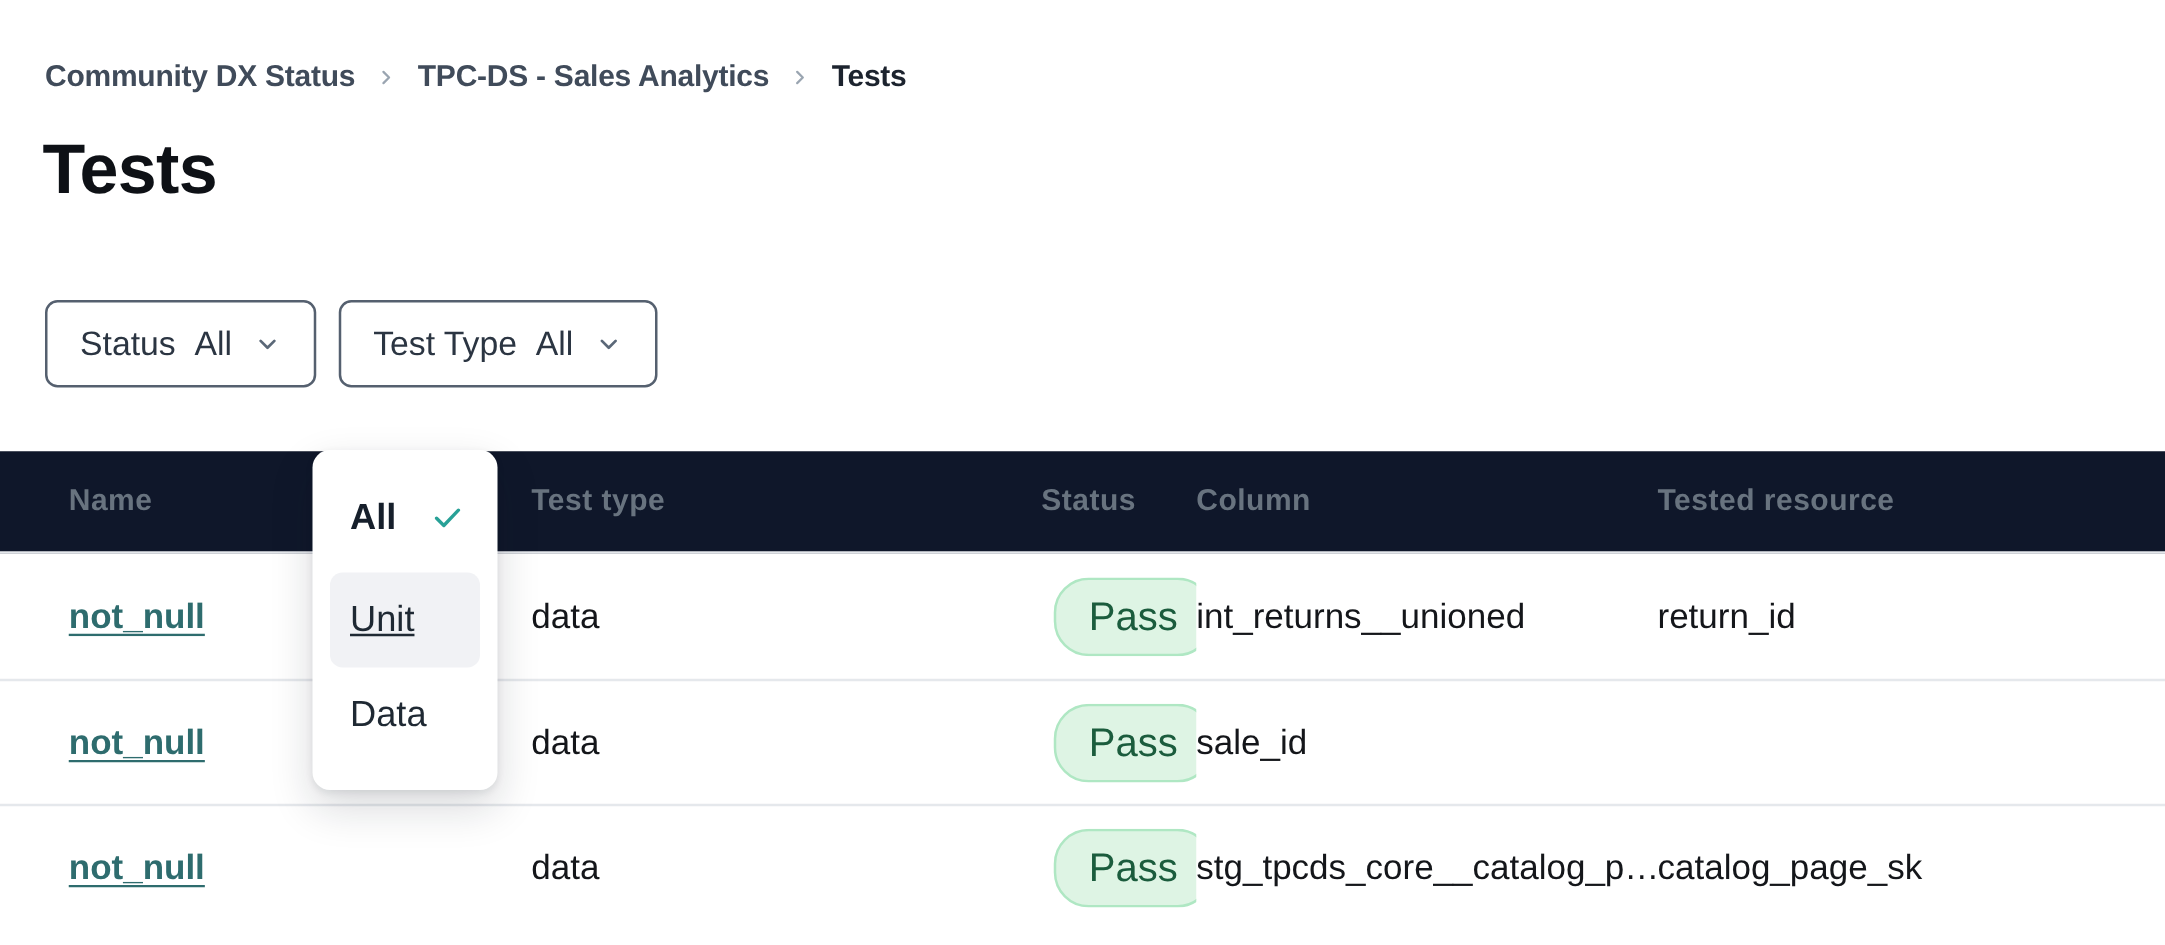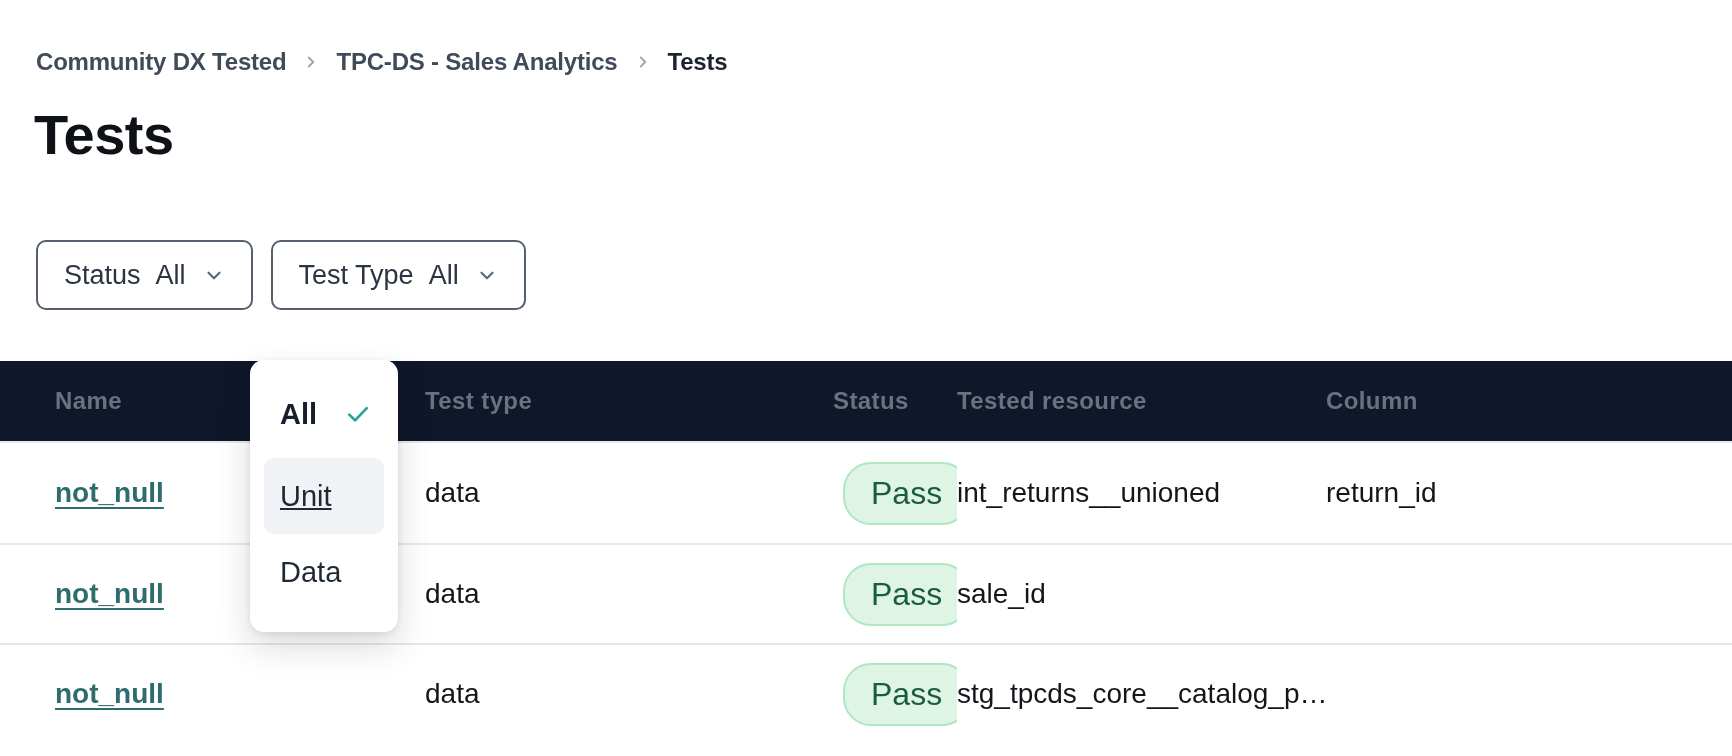--- a/index.html
+++ b/index.html
@@ -152,21 +152,21 @@
   .menu-item.selected { font-weight: 700; color: #161f2b; }
   .menu-item.highlighted { background: #f1f2f5; height: 76px; margin: 8px 0 2px 0; text-decoration: underline; }
   .menu-item .check { display: flex; align-items: center; color: var(--check-teal, #28a197); }
 </style>
 </head>
 <body>
 
 <div class="app">
 
   <nav class="breadcrumb">
-    <span class="crumb">Community DX Tested</span>
+    <span class="crumb">Community DX Status</span>
     <span class="crumb-sep">
       <svg width="18" height="18" viewBox="0 0 24 24" fill="none" stroke="currentColor" stroke-width="2.4" stroke-linecap="round" stroke-linejoin="round">
           <polyline points="9 6 15 12 9 18"></polyline>
         </svg>
     </span>
     <span class="crumb">TPC-DS - Sales Analytics</span>
     <span class="crumb-sep">
       <svg width="18" height="18" viewBox="0 0 24 24" fill="none" stroke="currentColor" stroke-width="2.4" stroke-linecap="round" stroke-linejoin="round">
           <polyline points="9 6 15 12 9 18"></polyline>
         </svg>
@@ -191,22 +191,22 @@
           <polyline points="6 9.5 12 15.5 18 9.5"></polyline>
         </svg>
     </button>
   </div>
 
   <div class="tests-table">
     <div class="t-row t-head">
       <div class="t-cell c-name">Name</div>
       <div class="t-cell">Test type</div>
       <div class="t-cell">Status</div>
+      <div class="t-cell">Column</div>
       <div class="t-cell">Tested resource</div>
-      <div class="t-cell">Column</div>
     </div>
 
     <div class="t-row t-body-row">
       <div class="t-cell c-name"><span class="name-link">not_null</span></div>
       <div class="t-cell">data</div>
       <div class="t-cell"><span class="status-badge">Pass</span></div>
       <div class="t-cell">int_returns__unioned</div>
       <div class="t-cell">return_id</div>
     </div>
 
@@ -215,20 +215,21 @@
       <div class="t-cell">data</div>
       <div class="t-cell"><span class="status-badge">Pass</span></div>
       <div class="t-cell">sale_id</div>
     </div>
 
     <div class="t-row t-body-row">
       <div class="t-cell c-name"><span class="name-link">not_null</span></div>
       <div class="t-cell">data</div>
       <div class="t-cell"><span class="status-badge">Pass</span></div>
       <div class="t-cell">stg_tpcds_core__catalog_p…</div>
+      <div class="t-cell">catalog_page_sk</div>
     </div>
   </div>
 
   <div class="menu">
     <div class="menu-item selected">
       <span>All</span>
       <span class="check">
         <svg width="28" height="28" viewBox="0 0 24 24" fill="none" stroke="currentColor" stroke-width="2.3" stroke-linecap="round" stroke-linejoin="round">
             <polyline points="4.5 12.5 9.5 17.5 19.5 7"></polyline>
           </svg>

